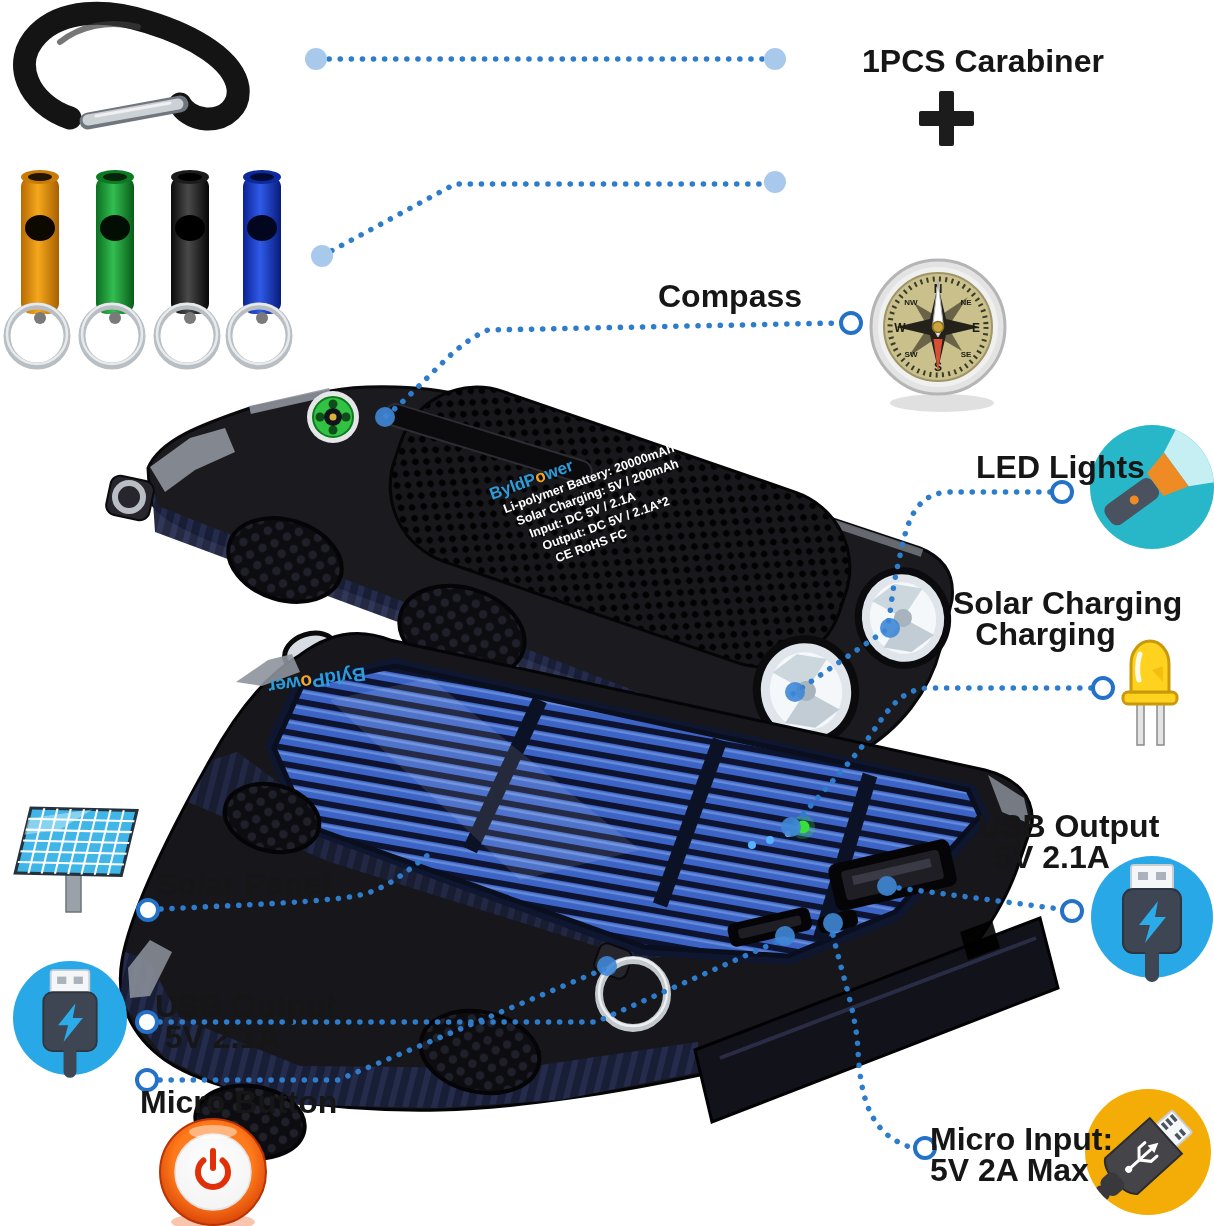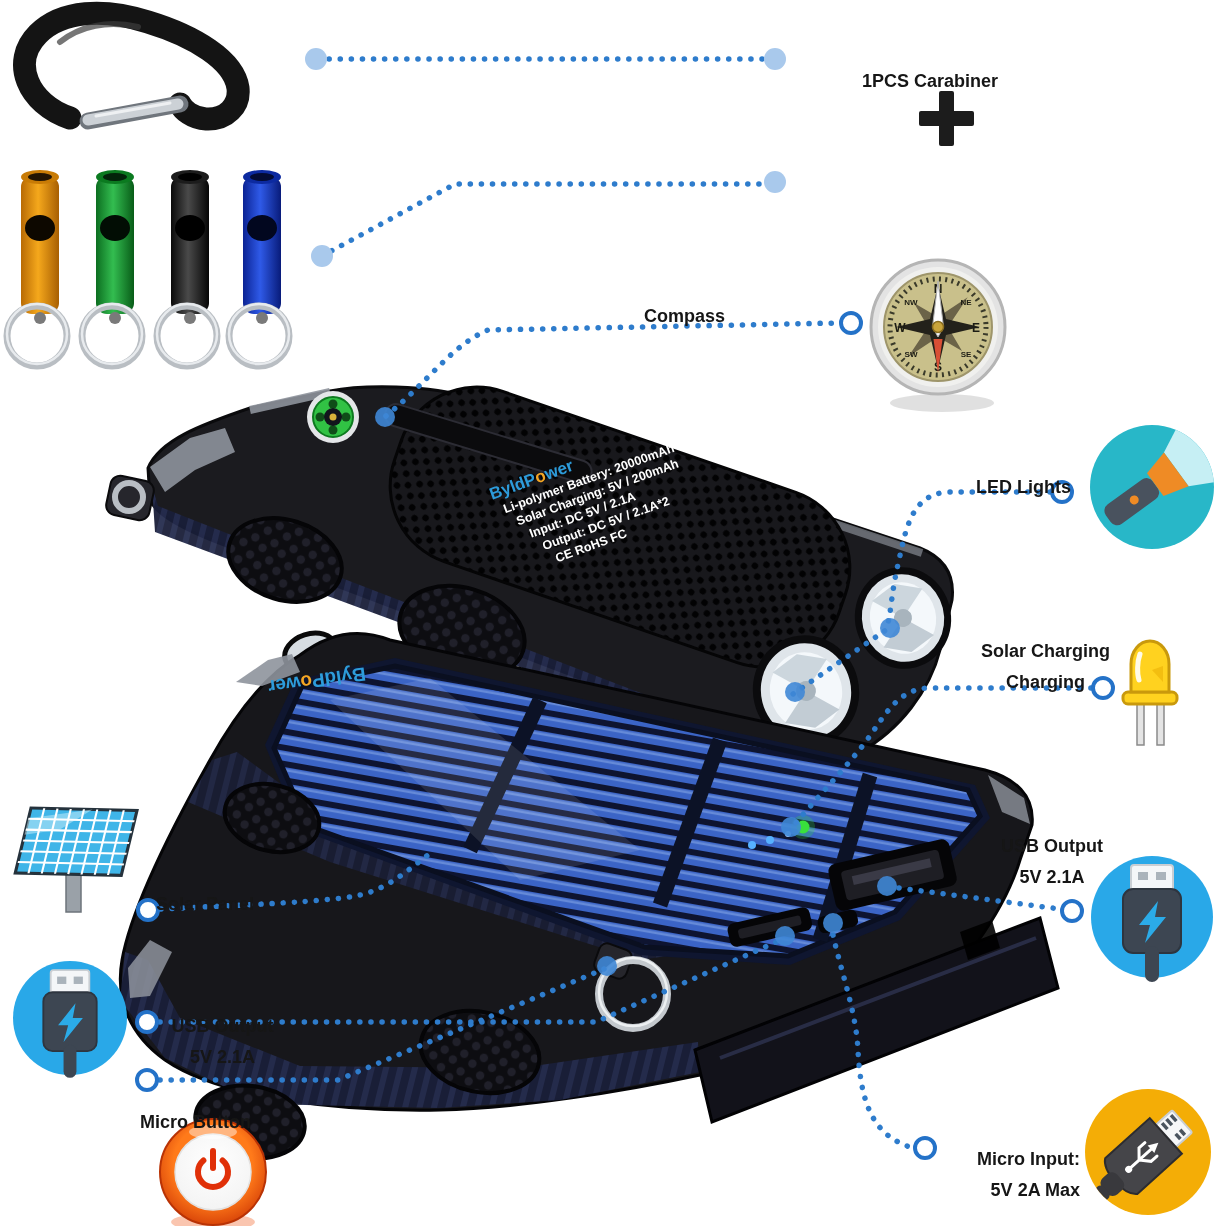--- a/index.html
+++ b/index.html
@@ -1,20 +1,20 @@
 <!DOCTYPE html>
 <html><head>
 <meta charset="utf-8">
 <style>
   html,body{margin:0;padding:0;background:#fff;}
   #canvas{position:relative;width:1214px;height:1226px;background:#fff;overflow:hidden;
           font-family:"Liberation Sans",sans-serif;}
   #scene{position:absolute;left:0;top:0;z-index:1;}
-  .lbl{position:absolute;z-index:3;font-weight:700;color:#161616;font-size:18px;
-       line-height:31px;white-space:nowrap;margin-top:20px;}
+  .lbl{position:absolute;z-index:3;font-weight:700;color:#161616;font-size:32px;
+       line-height:31px;white-space:nowrap;}
   .lbl.center{text-align:center;}
   .lbl.right{text-align:right;}
 </style>
 </head>
 <body>
 
 <div id="canvas">
 
 <svg id="scene" width="1214" height="1226" viewBox="0 0 1214 1226">
   <defs>
@@ -386,23 +386,23 @@
     <g transform="matrix(1.06,0.025,-0.25,1.03,31,808)">
       <rect x="0" y="0" width="100" height="63" fill="#3fb5e8" stroke="#25323c" stroke-width="3"></rect>
       <polygon points="0,10 58,0 32,20 0,26" fill="#bfe9f8" opacity="0.55"></polygon>
       <path d="M12.5,0 V63 M25,0 V63 M37.5,0 V63 M50,0 V63 M62.5,0 V63 M75,0 V63 M87.5,0 V63" stroke="#fff" stroke-width="2"></path>
       <path d="M0,10.5 H100 M0,21 H100 M0,31.5 H100 M0,42 H100 M0,52.5 H100" stroke="#fff" stroke-width="2"></path>
     </g>
   </g>
 </svg>
 
 <div class="lbl" style="left:862px;top:46px;">1PCS Carabiner</div>
-<div class="lbl" style="left:644px;top:281px;">Compass</div>
+<div class="lbl" style="left:658px;top:281px;">Compass</div>
 <div class="lbl" style="left:976px;top:452px;text-align:center;">LED Lights</div>
-<div class="lbl center" style="left:953px;top:616px;width:185px;">
+<div class="lbl center" style="left:953px;top:588px;width:185px;">
   <div>Solar Charging</div>
   <div>Charging</div>
 </div>
 <div class="lbl center" style="left:978px;top:811px;width:148px;">
   <div>USB Output</div>
   <div>5V 2.1A</div>
 </div>
 <div class="lbl right" style="left:930px;top:1124px;width:150px;">
   <div>Micro Input:</div>
   <div>5V 2A Max</div>

